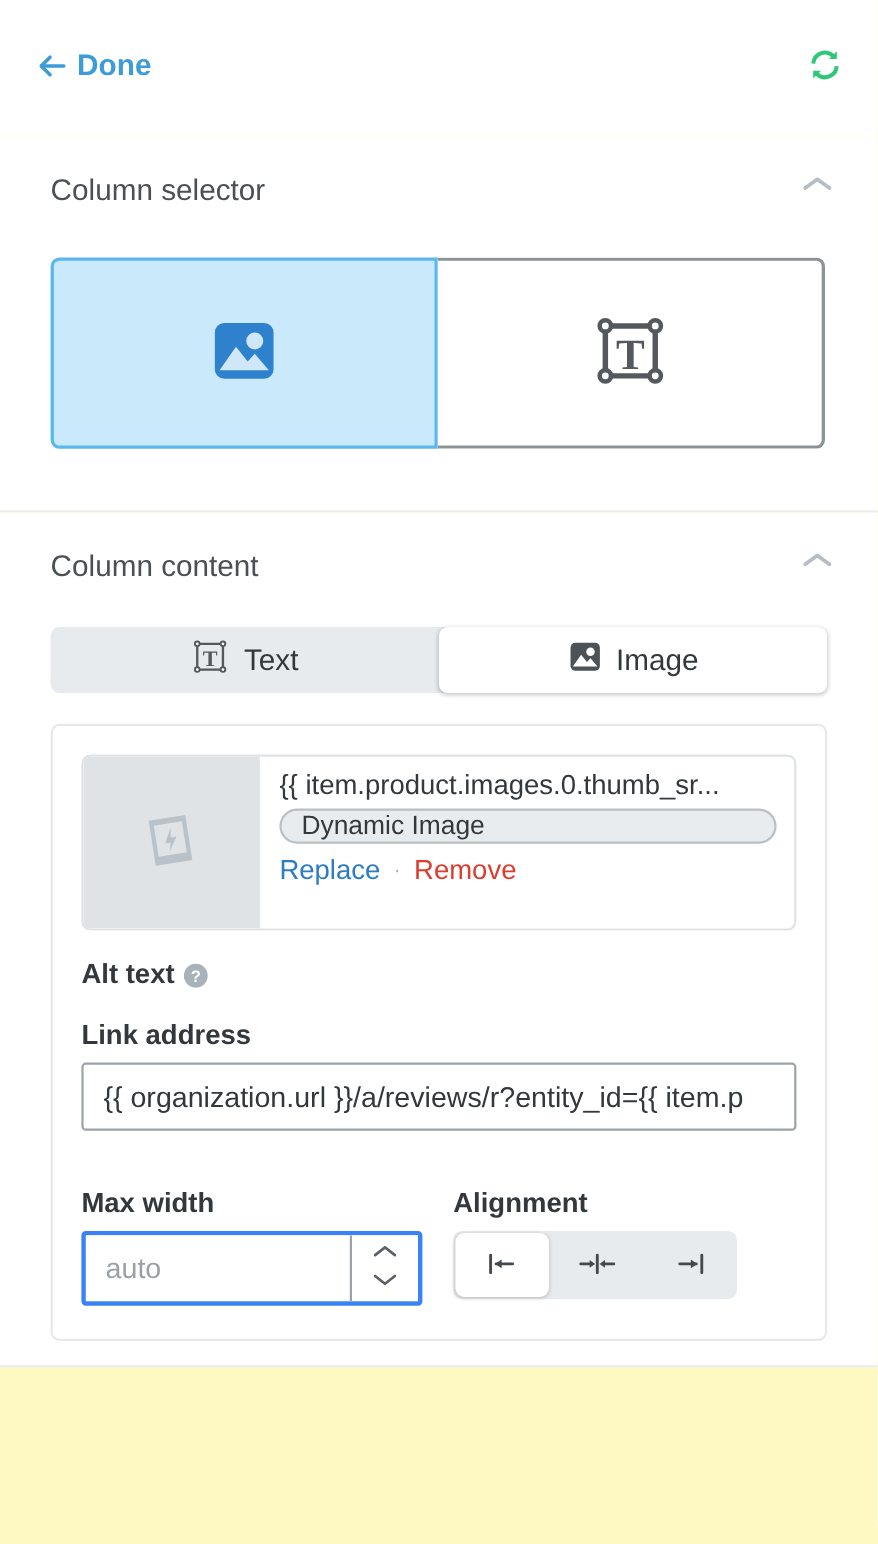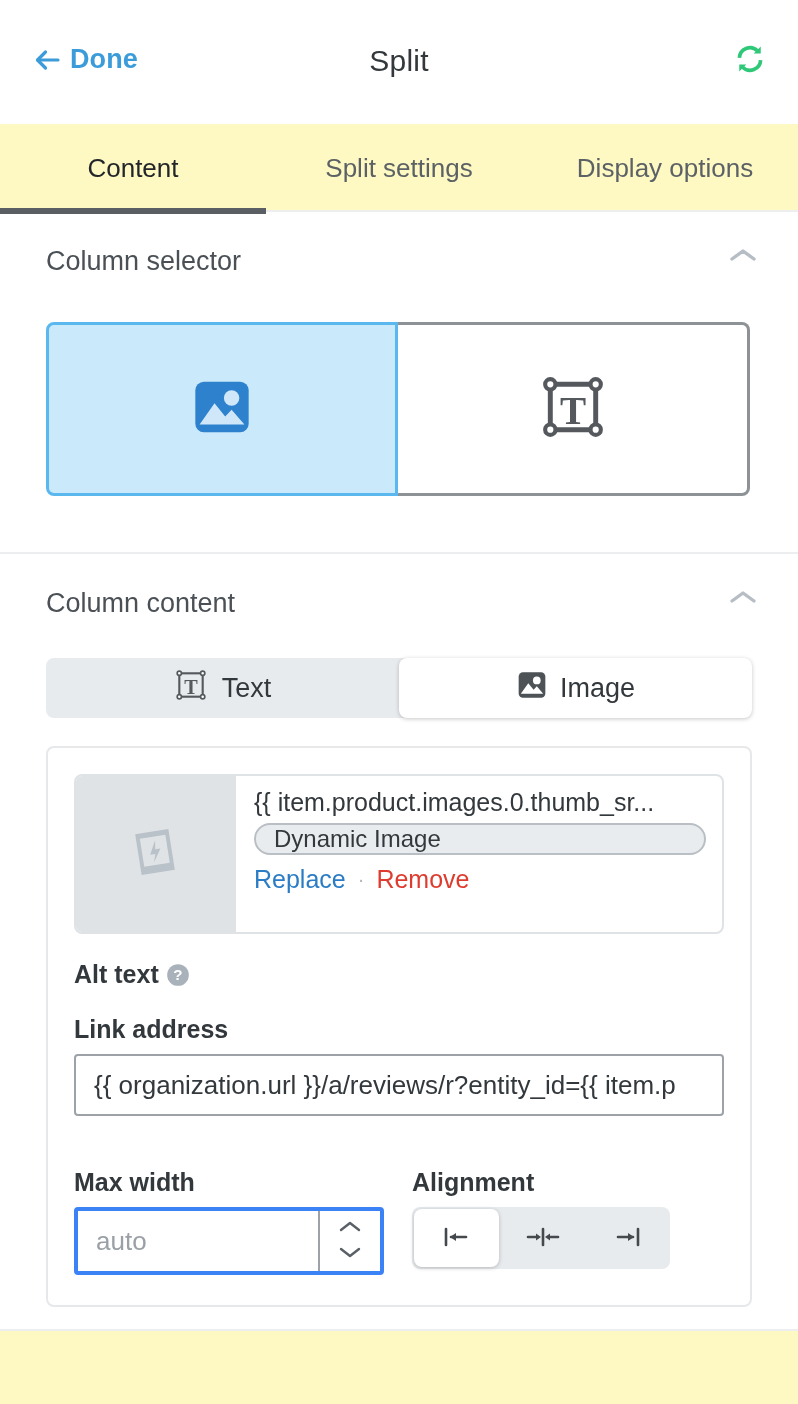--- a/index.html
+++ b/index.html
@@ -223,45 +223,33 @@
     <button class="done-btn">
       <span class="back-arrow">
         <svg width="26" height="24" viewBox="0 0 26 24" fill="none">
           <path d="M11.5 4 L3.5 12 L11.5 20" stroke="#3b9cd9" stroke-width="3.2" stroke-linecap="round" stroke-linejoin="round"></path>
           <path d="M3.8 12 H24" stroke="#3b9cd9" stroke-width="3.2" stroke-linecap="round"></path>
         </svg>
       </span>
       <span>Done</span>
     </button>
 
-    <div class="header-title">Split</div>
 
     <button class="refresh-btn">
       <span>
         <svg width="34" height="34" viewBox="0 0 24 24" fill="none">
           <path d="M4.5 11.2 A7.5 7.5 0 0 1 17.2 6.2" stroke="#2fc878" stroke-width="2.6" stroke-linecap="butt"></path>
           <path d="M19.5 12.8 A7.5 7.5 0 0 1 6.8 17.8" stroke="#2fc878" stroke-width="2.6" stroke-linecap="butt"></path>
           <path d="M19.6 3.2 L19.6 8.2 L14.6 8.2 Z" fill="#2fc878"></path>
           <path d="M4.4 20.8 L4.4 15.8 L9.4 15.8 Z" fill="#2fc878"></path>
         </svg>
       </span>
     </button>
   </div>
 
-  <div class="tabs">
-    <button class="tab tab-content active">
-      <span>Content</span>
-    </button>
-    <button class="tab tab-split">
-      <span>Split settings</span>
-    </button>
-    <button class="tab tab-display">
-      <span>Display options</span>
-    </button>
-  </div>
 
   <div class="section">
     <div class="section-head">
       <span class="section-title">Column selector</span>
       <span class="chev">
         <svg width="30" height="18" viewBox="0 0 30 18" fill="none">
           <path d="M4 13 L15 5 L26 13" stroke="#b6bdc4" stroke-width="3.4" stroke-linecap="round" stroke-linejoin="round"></path>
         </svg>
       </span>
     </div>

